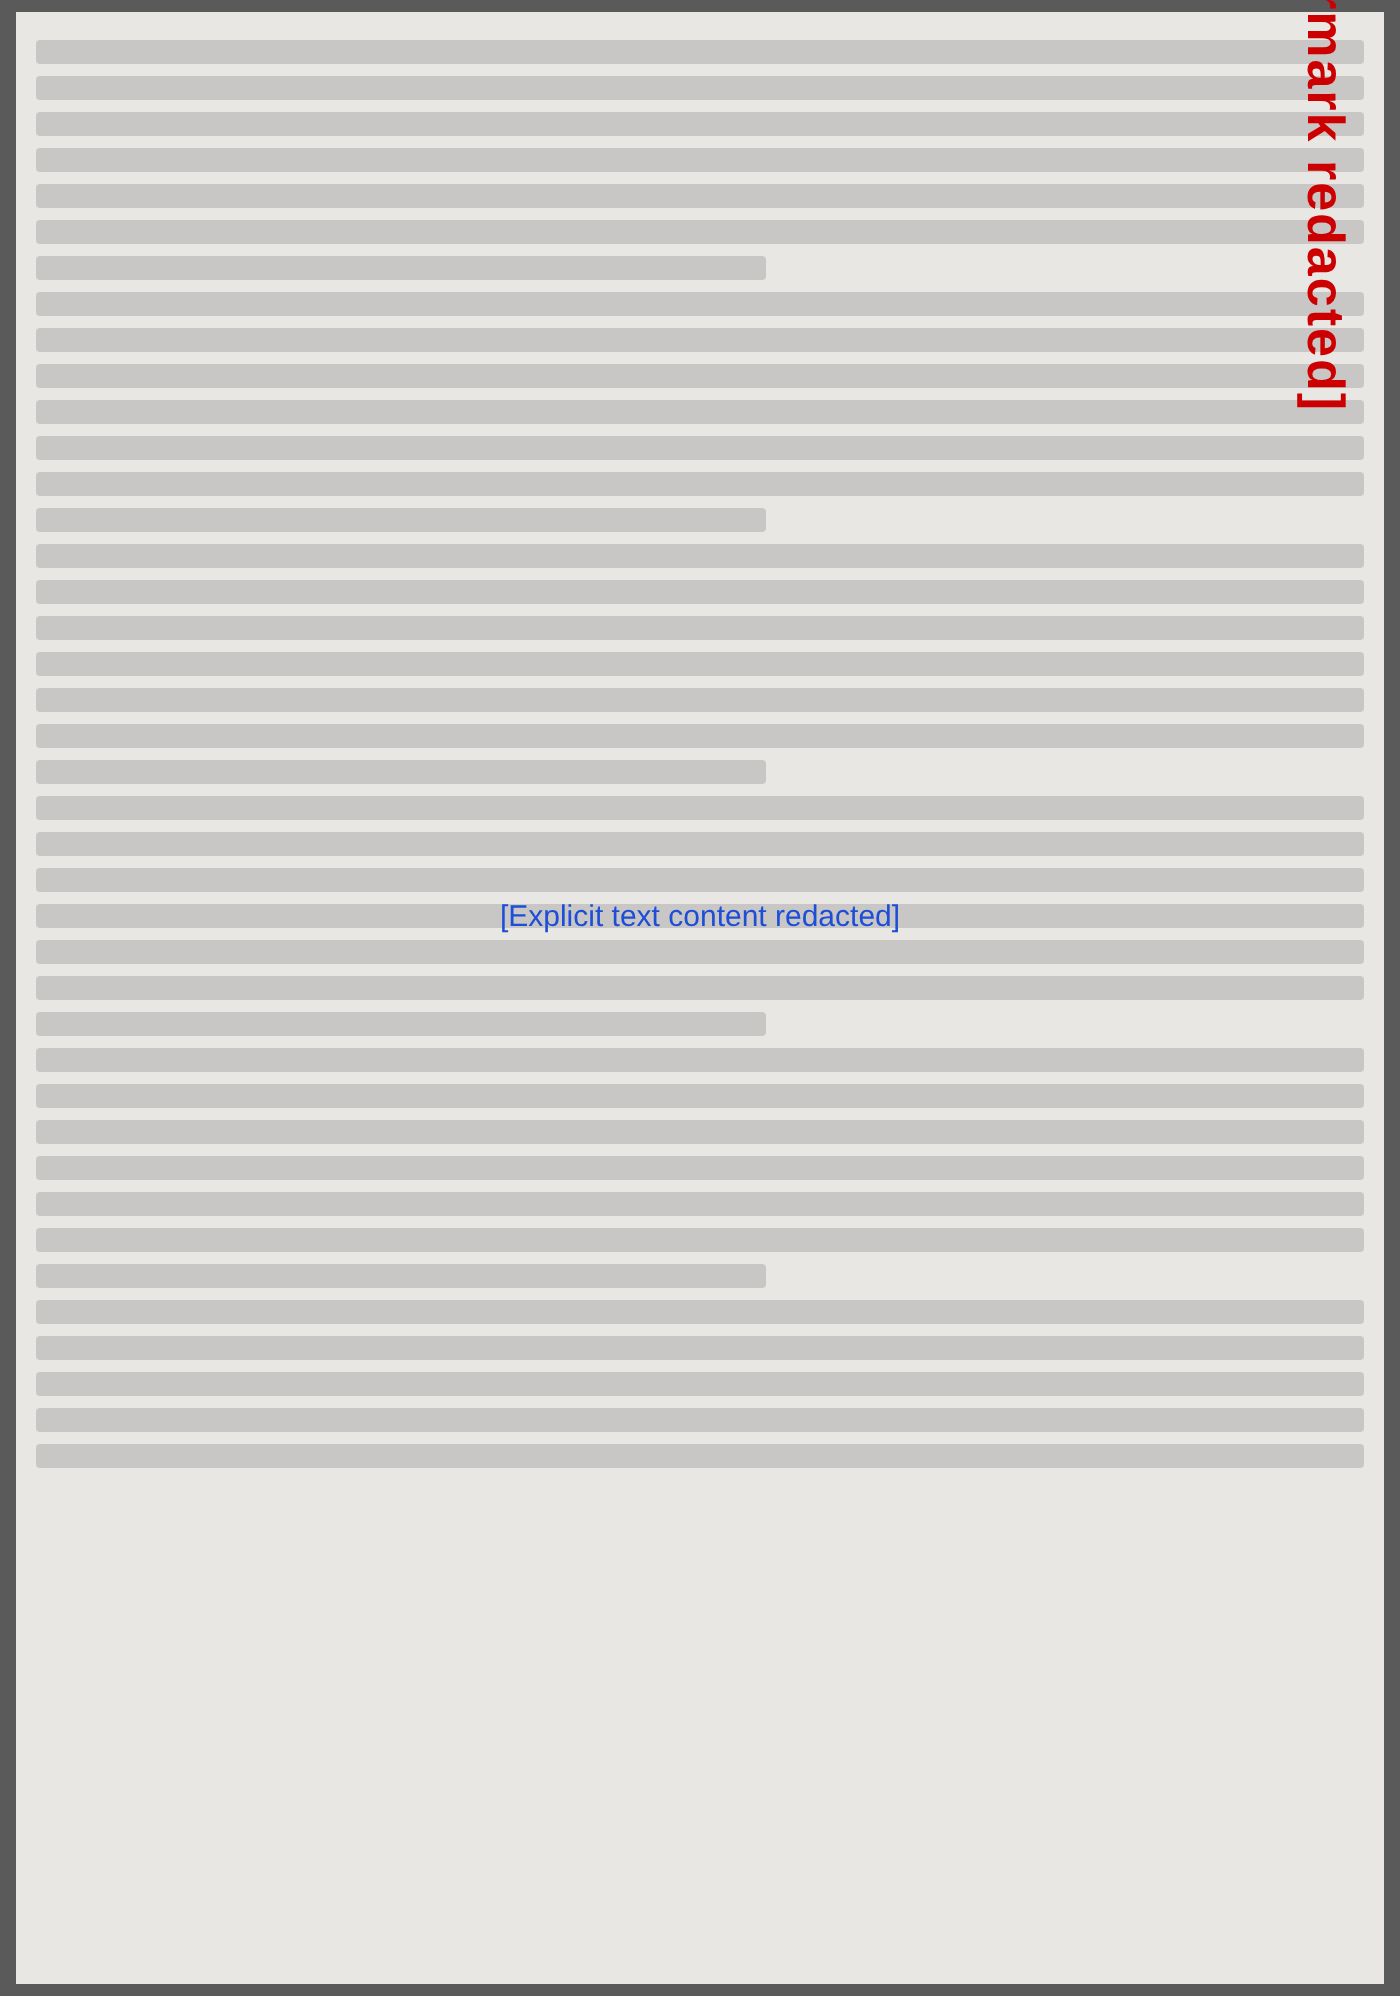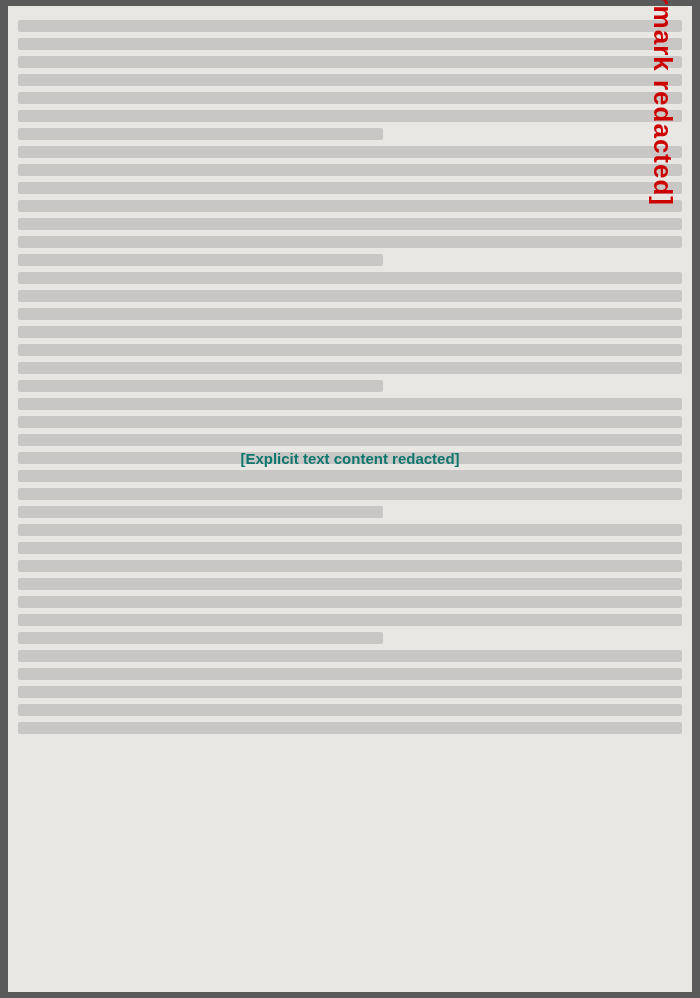--- a/index.html
+++ b/index.html
@@ -1,20 +1,20 @@
 <!DOCTYPE html>
 <html><head>
 <meta charset="utf-8">
 <style>
   html,body{margin:0;padding:0}
   body{width:700px;height:998px;background:#5a5a5a;font-family:"Liberation Sans",sans-serif;overflow:hidden;position:relative}
   .page{position:absolute;left:8px;top:6px;right:8px;bottom:6px;background:#e9e7e4;padding:8px 10px;box-sizing:border-box}
   .para{height:12px;background:#3a3a3a;opacity:.18;margin:6px 0;border-radius:2px}
   .para.short{width:55%}
-  .redacted-note{position:absolute;left:0;right:0;top:45%;text-align:center;color:#0f766e;font-size:15px;font-weight:bold}
+  .redacted-note{position:absolute;left:0;right:0;top:45%;text-align:center;color:#1d4ed8;font-size:15px;font-weight:normal}
   .watermark{position:absolute;right:14px;top:200px;transform:rotate(90deg);transform-origin:right top;color:#cc0000;font-size:26px;font-weight:bold;letter-spacing:1px}
 </style>
 </head>
 <body>
 
 <div class="page">
   <div id="lines">
       <div class="para"></div>
       <div class="para"></div>
       <div class="para"></div>

